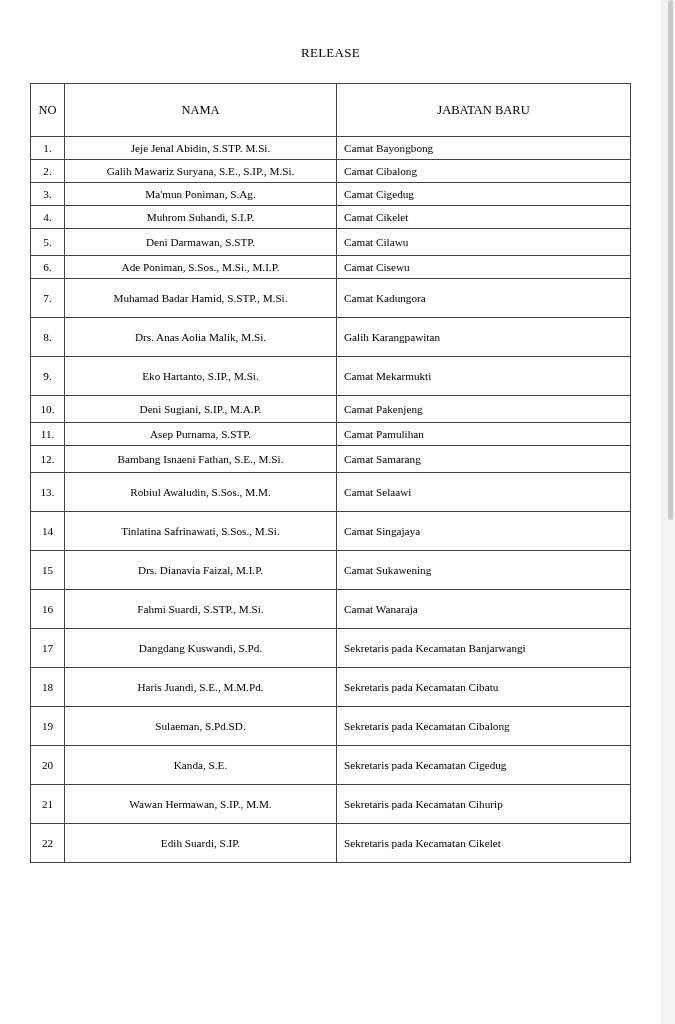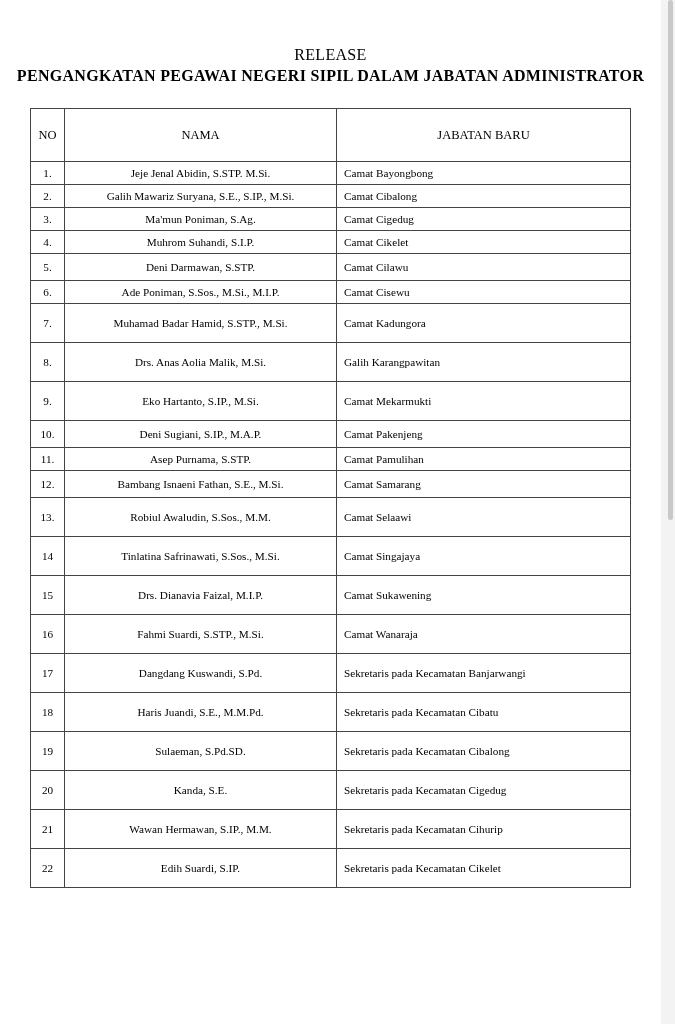--- a/index.html
+++ b/index.html
@@ -40,21 +40,21 @@
     height: 520px;
     background: #c9c9c9;
     border-radius: 3px;
   }
   .doc-header {
     padding-top: 44px;
     text-align: center;
     line-height: 1.32;
   }
   .doc-header .line {
-    font-size: 16px;
+    font-size: 13px;
     letter-spacing: 0.3px;
   }
   .doc-header .line.l2,
   .doc-header .line.l3 {
     font-weight: bold;
   }
   table.main-table {
     border-collapse: collapse;
     margin: 22px auto 0 auto;
     width: 600px;
@@ -93,21 +93,20 @@
   tbody tr.med { height: 27px; }
   .bottom-pad { height: 30px; }
 </style>
 </head>
 <body>
 
 <div class="page">
 
   <div class="doc-header">
     <div class="line l1">RELEASE</div>
-    <div class="line l2">PENGANGKATAN PEGAWAI NEGERI SIPIL DALAM JABATAN ADMINISTRATOR</div>
   </div>
 
   <table class="main-table">
     <colgroup>
       <col class="c-no">
       <col class="c-nama">
       <col class="c-jab">
     </colgroup>
     <thead>
       <tr>

